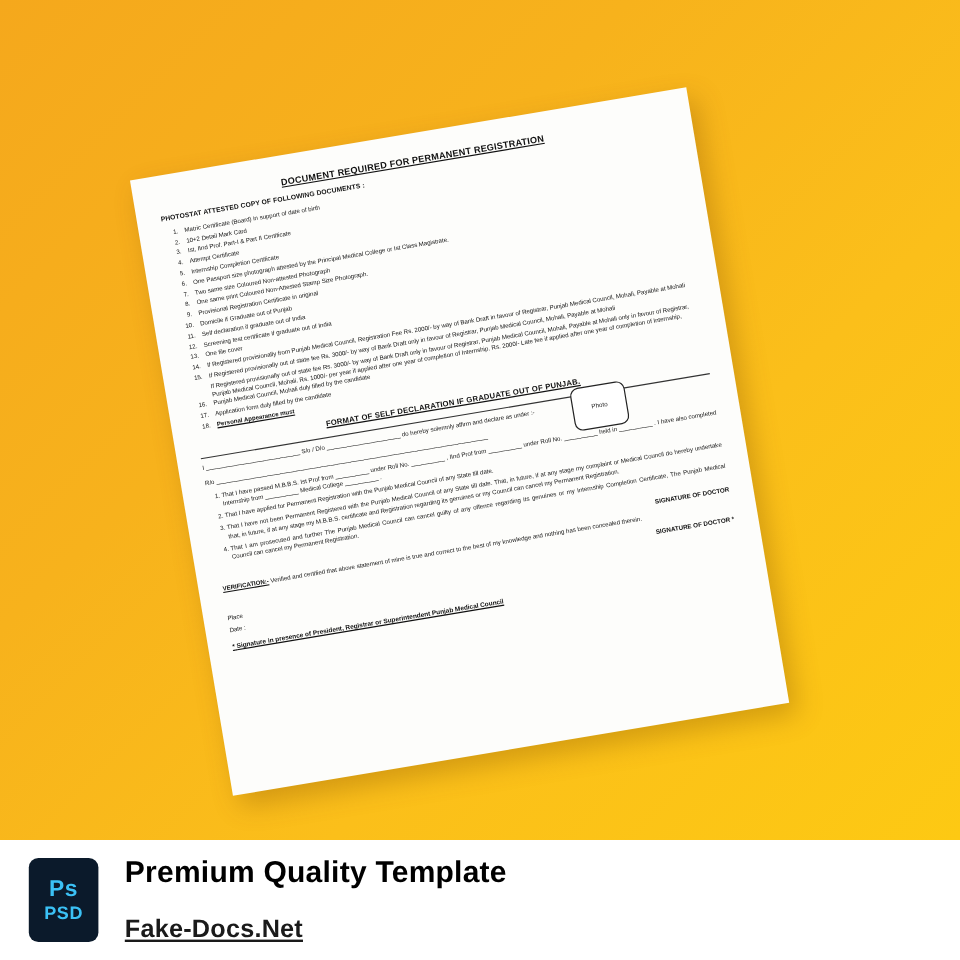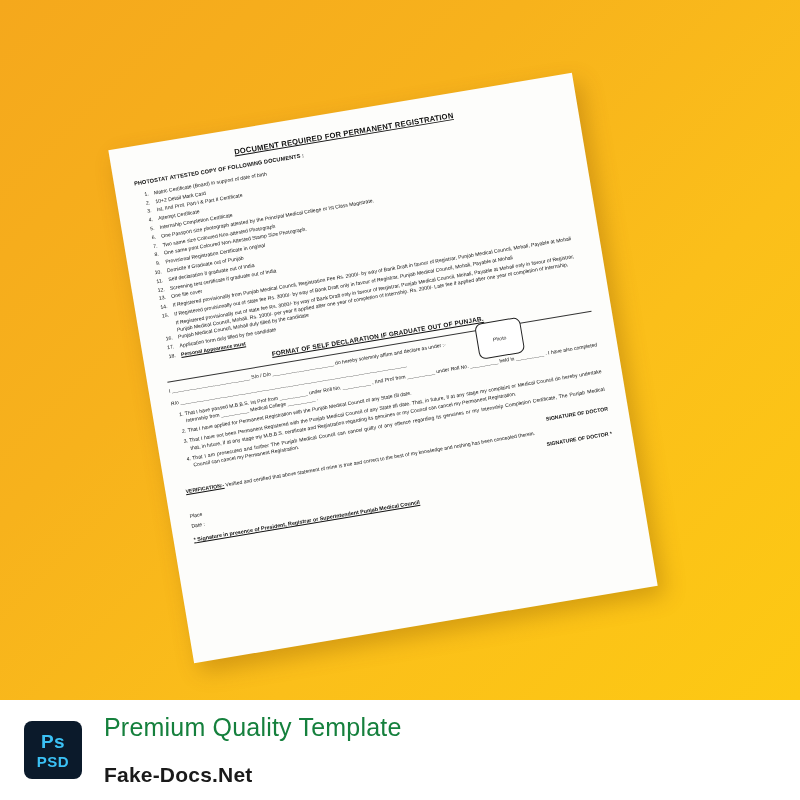--- a/index.html
+++ b/index.html
@@ -35,21 +35,21 @@
     width: 800px;
     height: 100px;
     background: #ffffff;
     display: flex;
     align-items: center;
     padding-left: 24px;
     box-sizing: border-box;
   }
   .psd-badge {
     width: 58px;
-    height: 58px;
+    height: 70px;
     border-radius: 8px;
     background: #0b1a2b;
     color: #3bc1f5;
     display: flex;
     flex-direction: column;
     align-items: center;
     justify-content: center;
     line-height: 1;
     flex: 0 0 auto;
   }
@@ -65,33 +65,34 @@
     letter-spacing: 0.5px;
   }
   .footer-text {
     margin-left: 22px;
     display: flex;
     flex-direction: column;
     justify-content: center;
   }
   .footer-title {
     font-size: 25px;
-    font-weight: normal;
-    color: #15803d;
+    font-weight: bold;
+    color: #000000;
     letter-spacing: 0.2px;
     line-height: 1.15;
     text-align: center;
   }
   .footer-sub {
     font-size: 21px;
     font-weight: bold;
     color: #1a1a1a;
     letter-spacing: 0.2px;
     line-height: 1.2;
     margin-top: 20px;
+    text-decoration: underline;
   }
 
   
   .paper-wrap {
     position: absolute;
     left: 148px;
     top: 108px;
     width: 470px;
     height: 520px;
     transform: rotate(-9.5deg);

